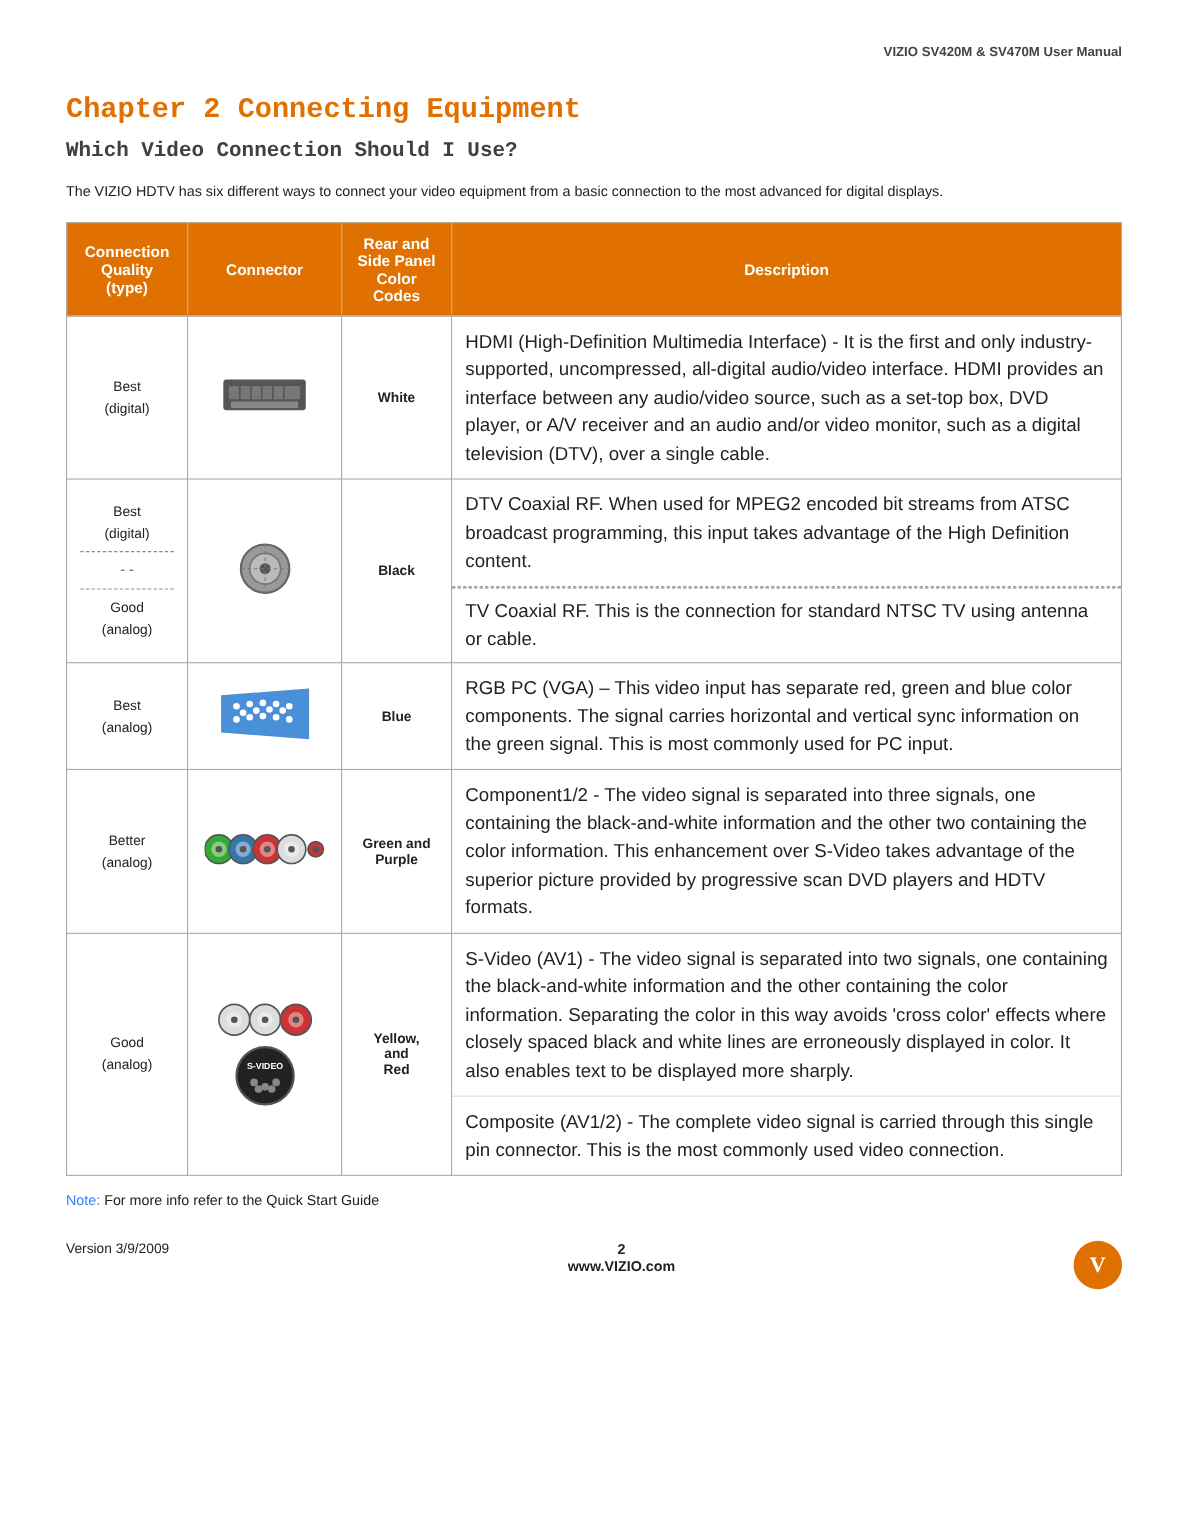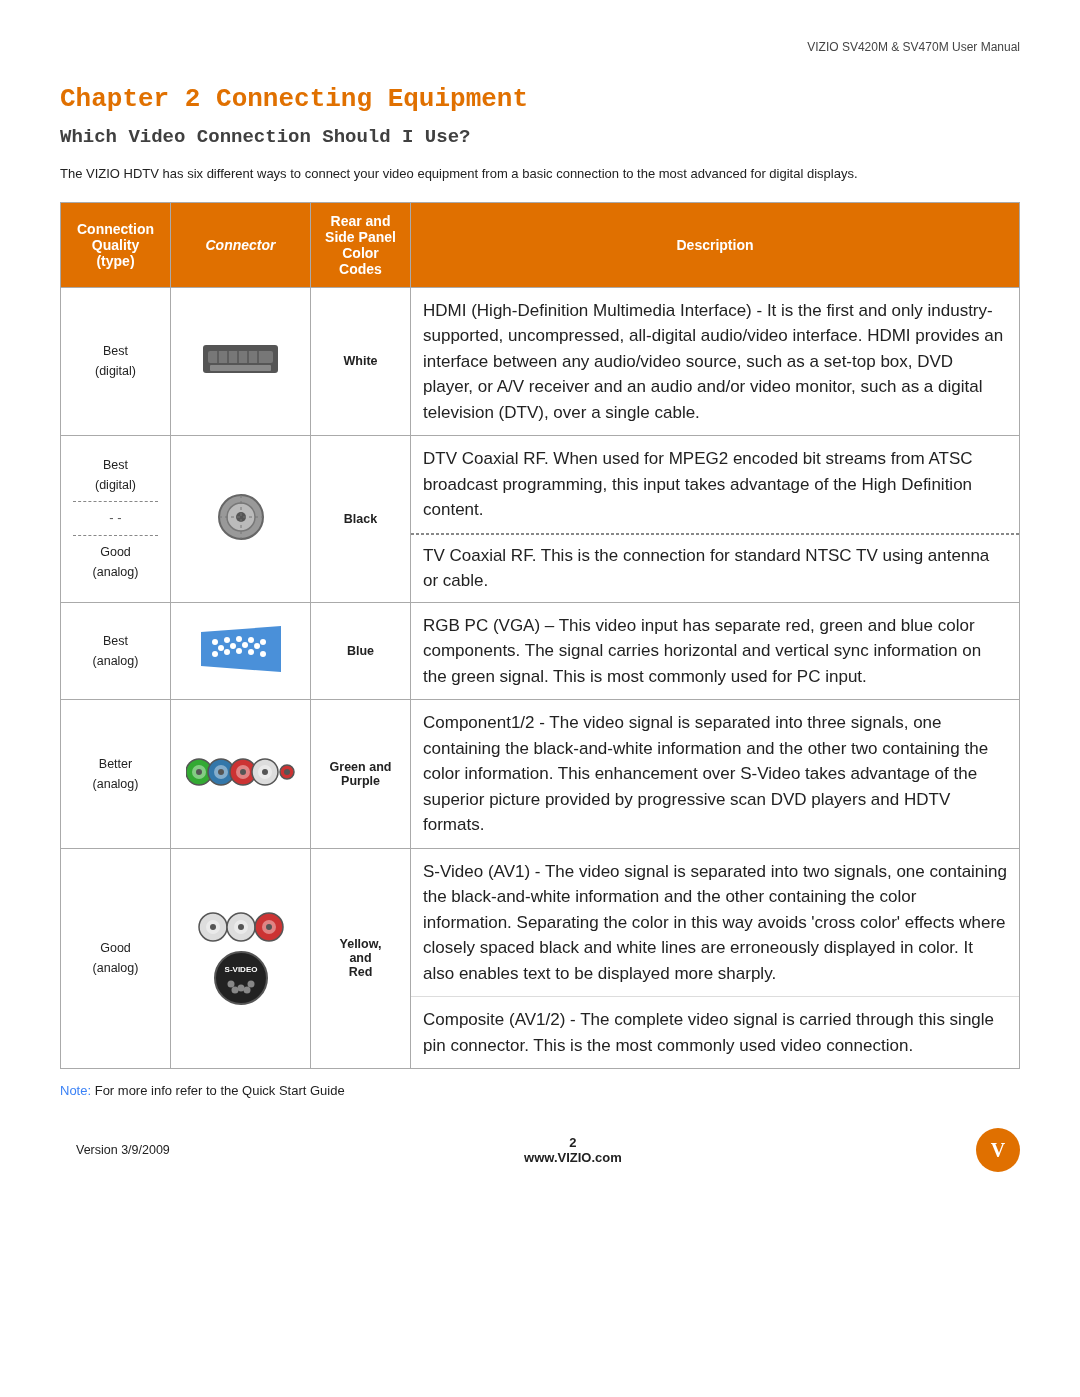--- a/index.html
+++ b/index.html
@@ -10,20 +10,21 @@
       color: #222;
       width: 1080px;
       min-height: 1397px;
       padding: 40px 60px;
     }
     .top-right {
       text-align: right;
       font-size: 12px;
       color: #444;
       margin-bottom: 30px;
+      font-weight: bold;
     }
     .chapter-title {
       font-family: 'Courier New', monospace;
       font-size: 26px;
       color: #e07000;
       font-weight: bold;
       margin-bottom: 12px;
     }
     .section-title {
       font-family: 'Courier New', monospace;
@@ -85,45 +86,44 @@
       font-size: 13px;
       margin-bottom: 8px;
     }
     .note-bold {
       color: #3b82f6;
       font-weight: normal;
     }
     .footer {
       display: flex;
       justify-content: space-between;
-      align-items: center;
+      align-items: flex-start;
       margin-top: 30px;
       font-size: 12.5px;
-      margin-left: 16px;
     }
     .footer-center {
       text-align: center;
       font-weight: bold;
       font-size: 13px;
     }
     .vizio-logo {
       width: 44px;
       height: 44px;
       background: #e07000;
       border-radius: 50%;
       display: flex;
       align-items: center;
       justify-content: center;
       color: #fff;
       font-size: 20px;
       font-weight: bold;
       font-family: serif;
     }
     .col-quality { width: 110px; }
-    .col-connector { width: 140px; font-style: italic; }
+    .col-connector { width: 140px; }
     .col-color { width: 100px; }
     .col-desc { }
     .split-upper, .split-lower {
       padding: 10px 12px;
     }
     .split-upper {
       border-bottom: 1.5px dashed #888;
     }
   </style>
 </head>

